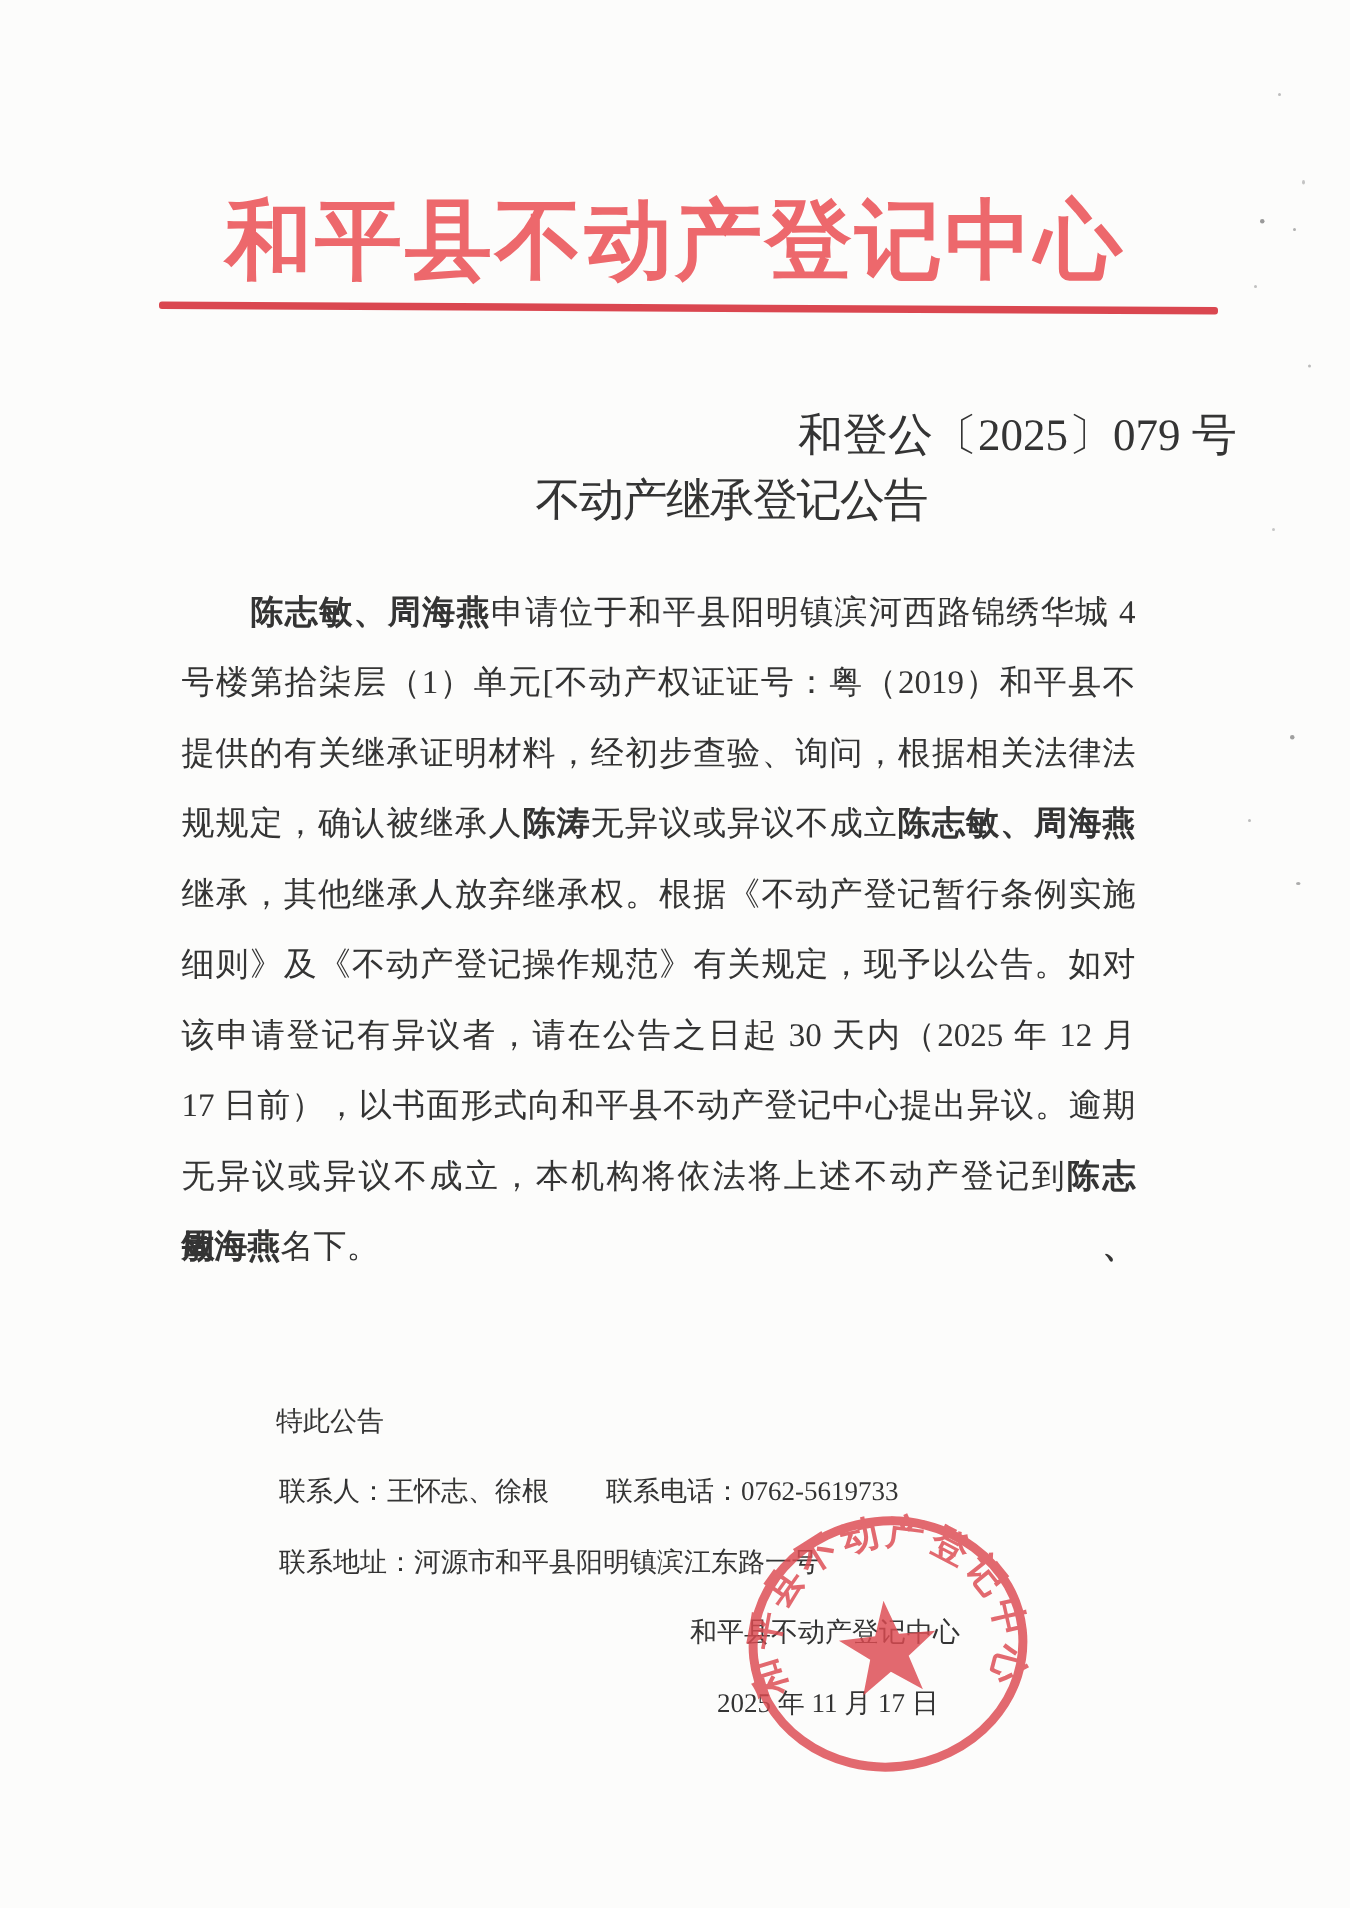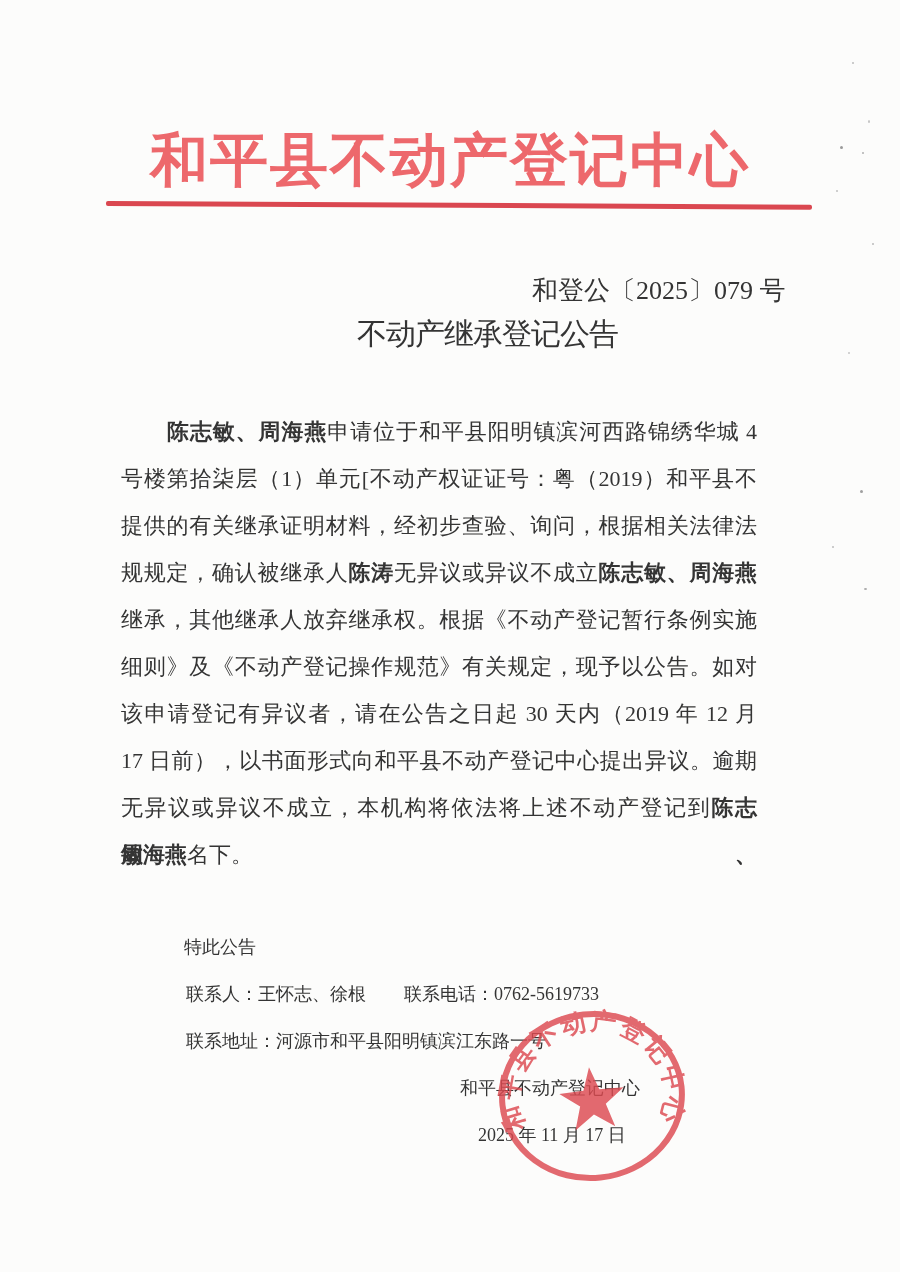--- a/index.html
+++ b/index.html
@@ -13,24 +13,24 @@
   
   .org-title{
     position:absolute;top:122px;left:0;width:900px;text-align:center;
     font-size:58px;line-height:78px;font-weight:900;letter-spacing:2px;
   }
   .red-rule{
     position:absolute;left:106px;top:201px;width:706px;height:5px;
     transform:rotate(0.3deg);transform-origin:left center;border-radius:2px;
   }
   
-  .doc-no{position:absolute;left:532px;top:276px;font-size:26px;line-height:30px;}
+  .doc-no{position:absolute;left:532px;top:276px;font-size:30px;line-height:30px;}
   .doc-title{position:absolute;left:357px;top:317px;font-size:30px;line-height:34px;letter-spacing:-1px;}
   
-  .body-text{position:absolute;left:121px;top:408px;width:636px;font-size:22px;}
+  .body-text{position:absolute;left:121px;top:384px;width:636px;font-size:22px;}
   .bline{height:47px;line-height:47px;}
   .bline.just{text-align:justify;text-align-last:justify;text-justify:inter-character;}
   .bline.ind{text-indent:46px;}
   .bold{font-weight:700;}
   
   .footer{position:absolute;left:121px;top:924px;width:648px;font-size:18px;}
   .fline{height:47px;line-height:47px;white-space:nowrap;}
   .fline.closing{padding-left:63px;}
   .fline.contact{padding-left:65px;}
   .fline.address{padding-left:65px;}
@@ -56,21 +56,21 @@
   <div class="doc-no">和登公〔2025〕079 号</div>
   <div class="doc-title">不动产继承登记公告</div>
 
   <div class="body-text">
       <div class="bline just ind"><span class="bold">陈志敏、周海燕</span><span>申请位于和平县阳明镇滨河西路锦绣华城 4</span></div>
       <div class="bline just"><span>号楼第拾柒层（1）单元[不动产权证证号：粤（2019）和平县不</span></div>
       <div class="bline just"><span>提供的有关继承证明材料，经初步查验、询问，根据相关法律法</span></div>
       <div class="bline just"><span>规规定，确认被继承人</span><span class="bold">陈涛</span><span>无异议或异议不成立</span><span class="bold">陈志敏、周海燕</span></div>
       <div class="bline just"><span>继承，其他继承人放弃继承权。根据《不动产登记暂行条例实施</span></div>
       <div class="bline just"><span>细则》及《不动产登记操作规范》有关规定，现予以公告。如对</span></div>
-      <div class="bline just"><span>该申请登记有异议者，请在公告之日起 30 天内（2019 年 12 月</span></div>
+      <div class="bline just"><span>该申请登记有异议者，请在公告之日起 30 天内（2025 年 12 月</span></div>
       <div class="bline just"><span>17 日前），以书面形式向和平县不动产登记中心提出异议。逾期</span></div>
       <div class="bline just"><span>无异议或异议不成立，本机构将依法将上述不动产登记到</span><span class="bold">陈志敏、</span></div>
       <div class="bline"><span class="bold">周海燕</span><span>名下。</span></div>
     </div>
 
   <div class="footer">
     <div class="fline closing">特此公告</div>
     <div class="fline contact">
       <span>联系人：王怀志、徐根</span><span class="gap"></span><span>联系电话：0762-5619733</span>
     </div>

